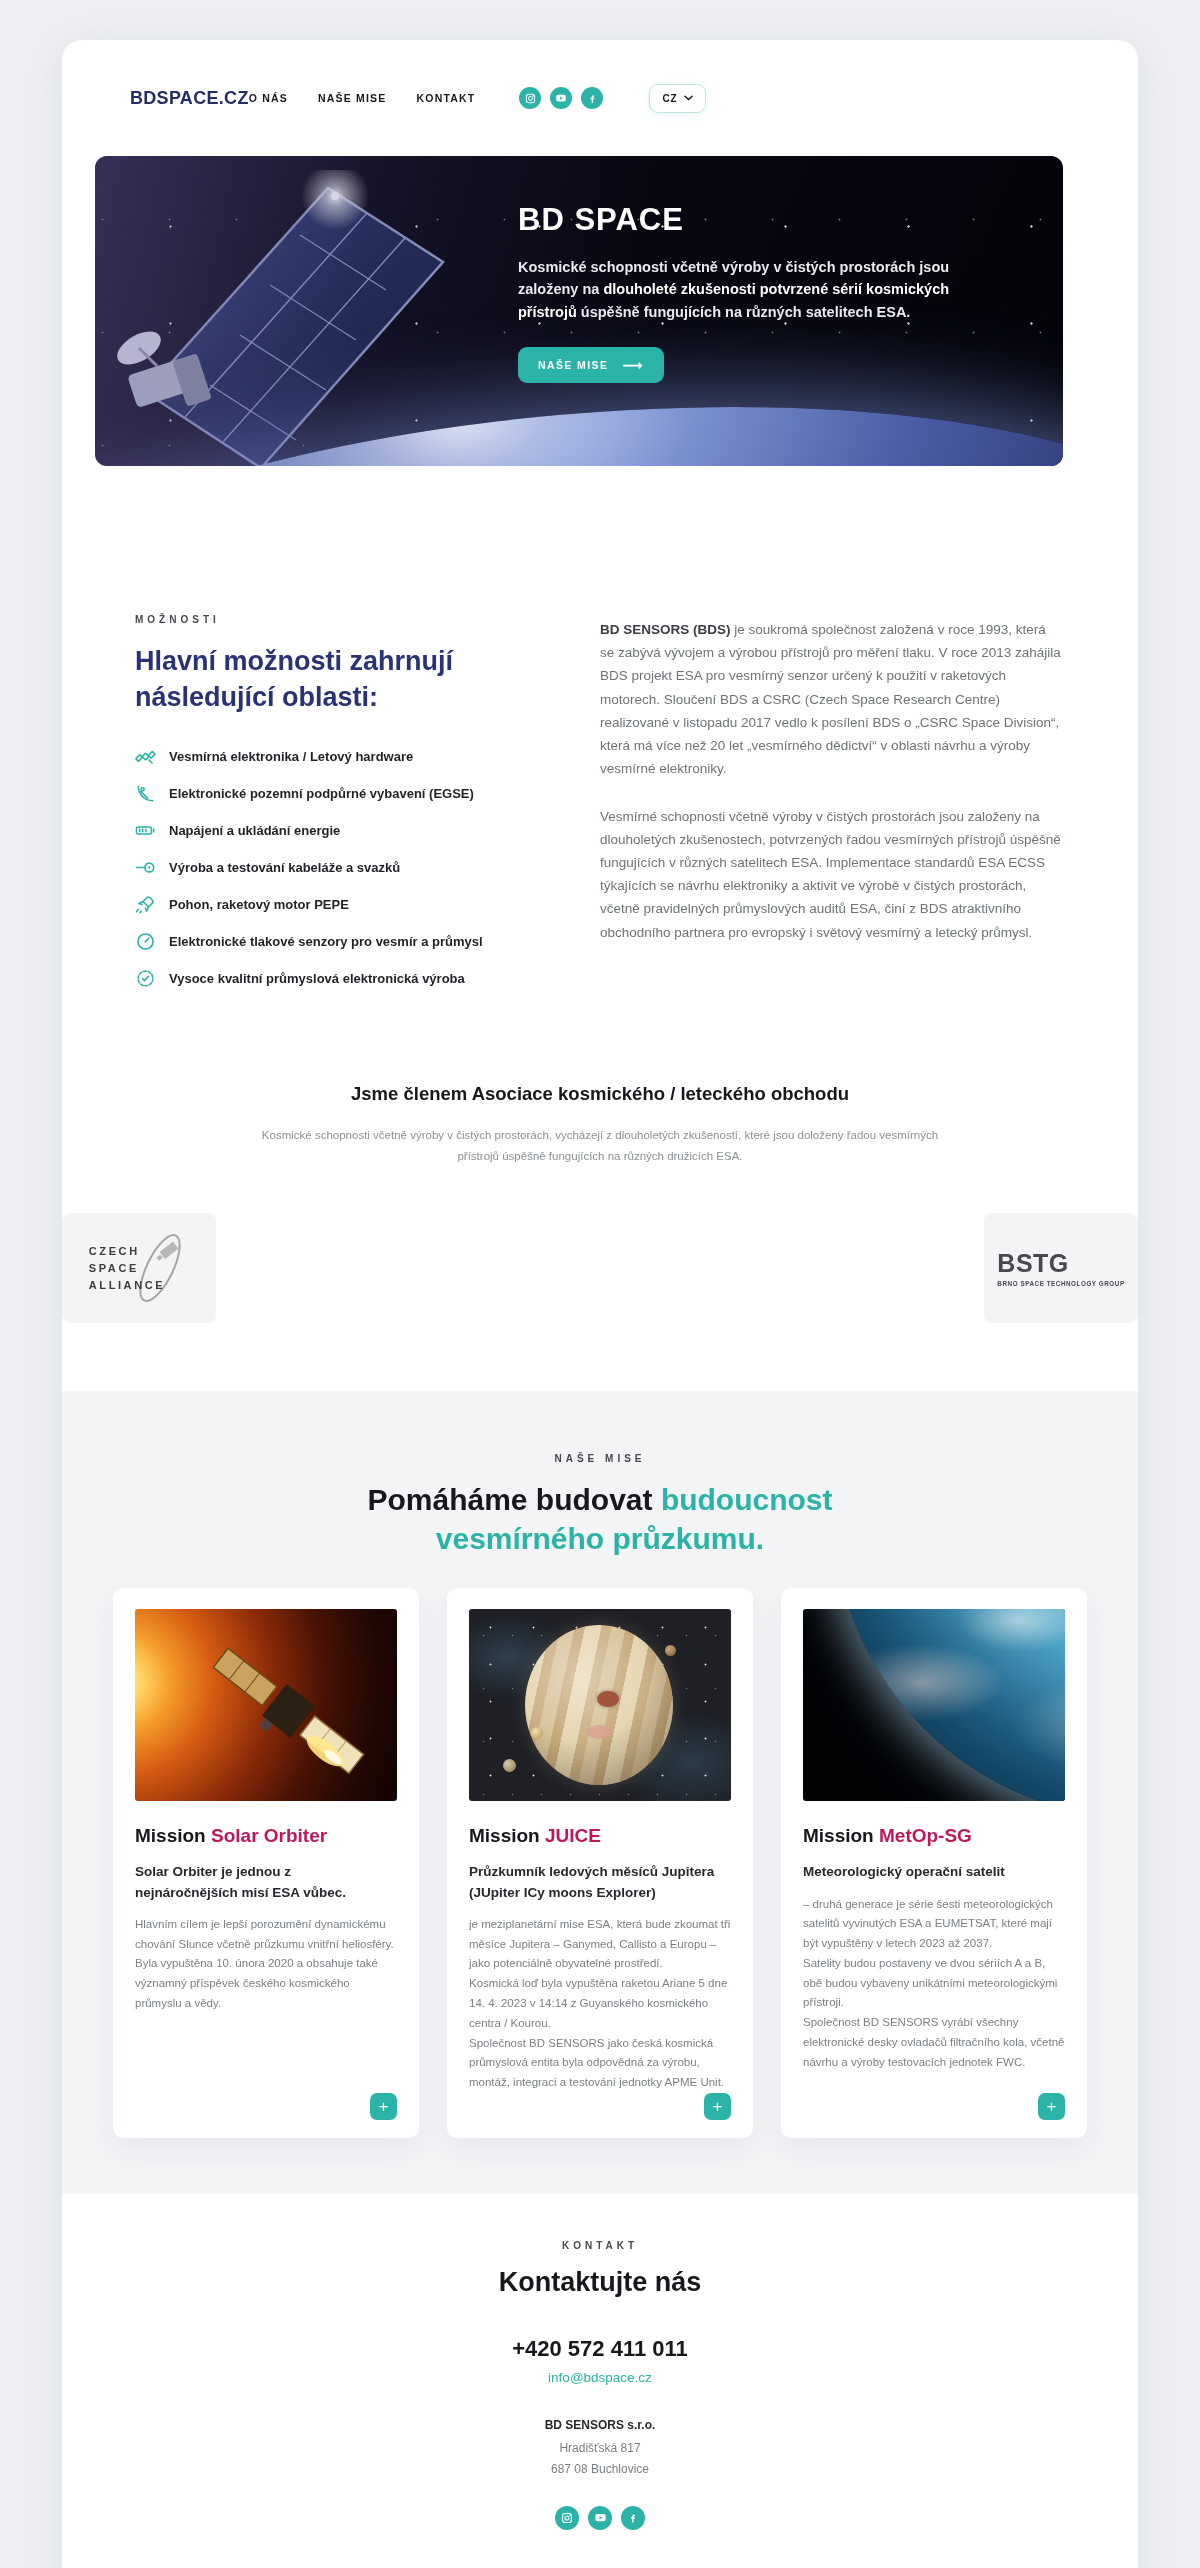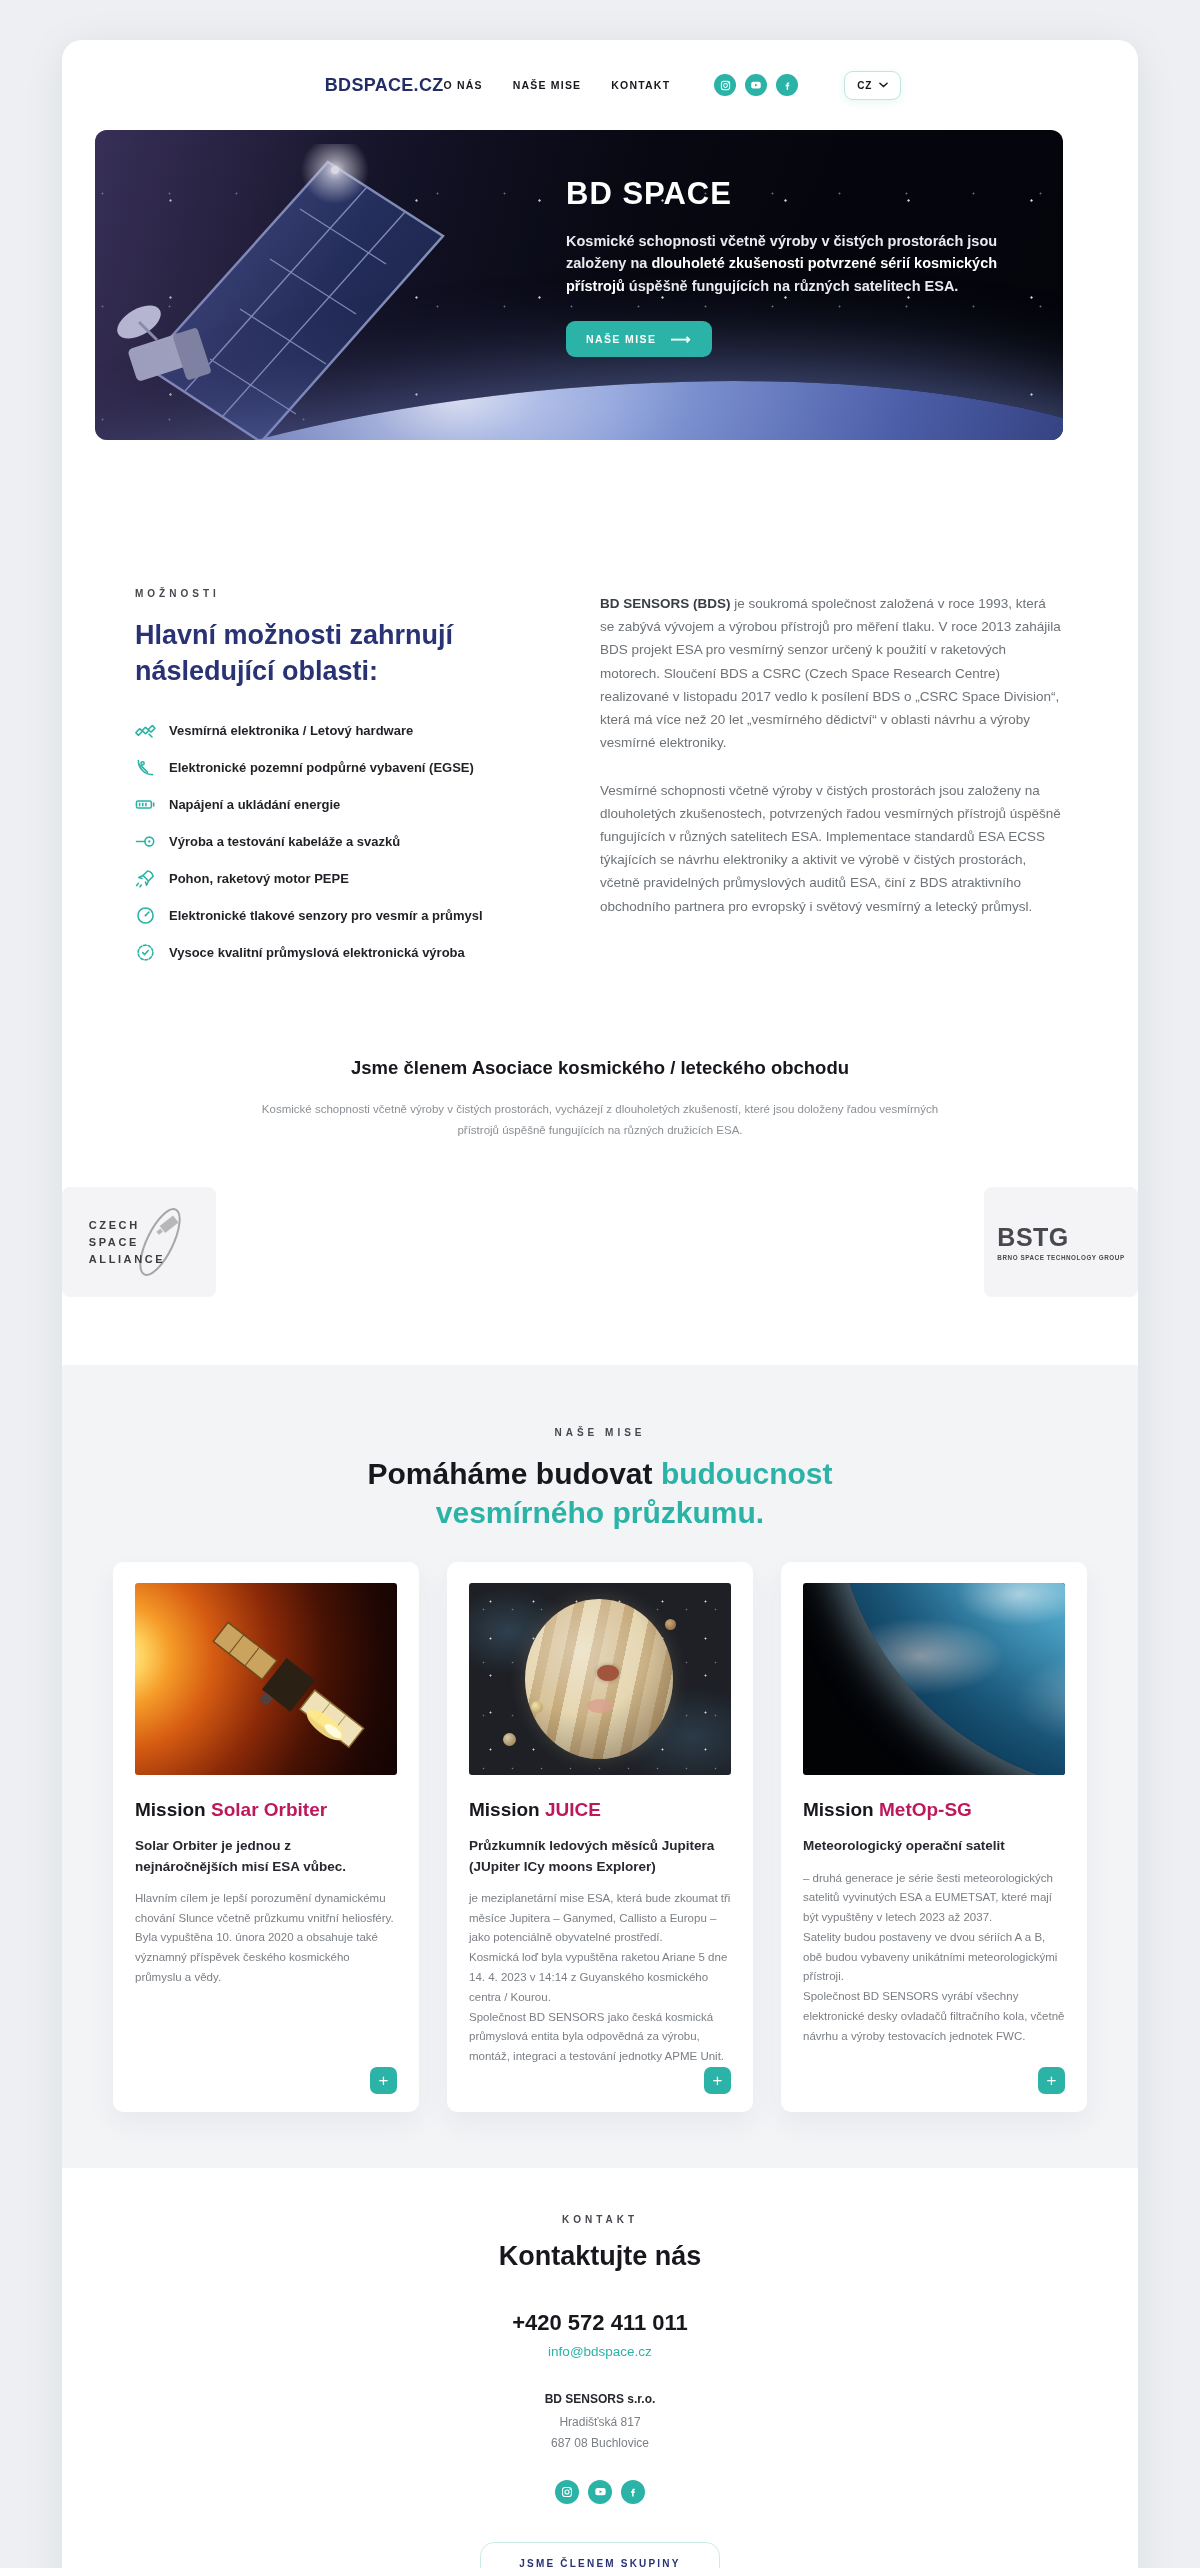--- a/index.html
+++ b/index.html
@@ -6,21 +6,21 @@
   html,body { background:#edeff2; }
   body {
     width:1200px; min-height:2568px; margin:0 auto; position:relative;
     font-family:"Liberation Sans", sans-serif; color:#1b1c20;
   }
   .card {
     width:1076px; margin:40px auto 0; background:#ffffff; border-radius:20px;
     overflow:hidden; box-shadow:0 6px 40px rgba(30,40,70,.08);
   }
   
-  header { height:90px; display:flex; align-items:center; justify-content:center; padding:0 42px 0 68px; }
+  header { height:116px; display:flex; align-items:center; justify-content:flex-start; padding:0 42px 0 68px; }
   .logo { font-size:18px; font-weight:bold; color:#232d66; letter-spacing:.3px; cursor:pointer; }
   nav { display:flex; align-items:center; gap:30px; }
   nav a { font-size:10.5px; font-weight:bold; letter-spacing:1.2px; color:#17181d; text-decoration:none; cursor:pointer; }
   .socials { display:flex; gap:9px; margin-left:14px; }
   .soc { width:22px; height:22px; border-radius:50%; background:#2ab3a6; display:flex; align-items:center; justify-content:center; cursor:pointer; }
   .soc svg { display:block; }
   .lang {
     margin-left:16px; display:flex; align-items:center; gap:7px; background:#fff;
     border:1px solid #bfe5df; border-radius:9px; padding:8px 12px; font-size:10px;
     font-weight:bold; color:#17181d; letter-spacing:.8px; cursor:pointer;
@@ -38,21 +38,21 @@
     background-size:123px 97px, 67px 113px; background-position:14px 22px, 41px 7px;
   }
   .hero-earth {
     position:absolute; left:-18%; width:136%; height:420px; top:258px; border-radius:50%;
     background:radial-gradient(ellipse at 42% 0%, #eaf0ff 0%, #b4c3ec 8%, #7b90cf 22%, #4c5ea8 42%, #2a356f 66%, #161c44 100%);
     box-shadow:0 -22px 80px rgba(130,150,230,.5);
     transform:rotate(-5deg);
   }
   .hero-haze { position:absolute; inset:0; background:linear-gradient(100deg, rgba(108,92,160,.38) 0%, rgba(60,55,110,.18) 28%, transparent 55%); }
   .hero-sat { position:absolute; left:18px; top:14px; }
-  .hero-content { position:absolute; left:471px; top:46px; width:440px; color:#fff; }
+  .hero-content { position:absolute; left:423px; top:46px; width:440px; color:#fff; }
   .hero-content h1 { font-size:31px; letter-spacing:1px; font-weight:bold; }
   .hero-content p { margin-top:18px; font-size:14.5px; line-height:1.55; color:#e9eaf0; font-weight:bold; }
   .hero-content p strong { color:#ffffff; }
   .cta {
     margin-top:24px; display:inline-flex; align-items:center; gap:14px; background:#2ab3a6; color:#fff;
     border:none; border-radius:9px; padding:12px 20px; font-size:10.5px; font-weight:bold;
     letter-spacing:1.4px; cursor:pointer; font-family:"Liberation Sans",sans-serif;
   }
   .cta .arrow { font-size:14px; line-height:10px; }
   

